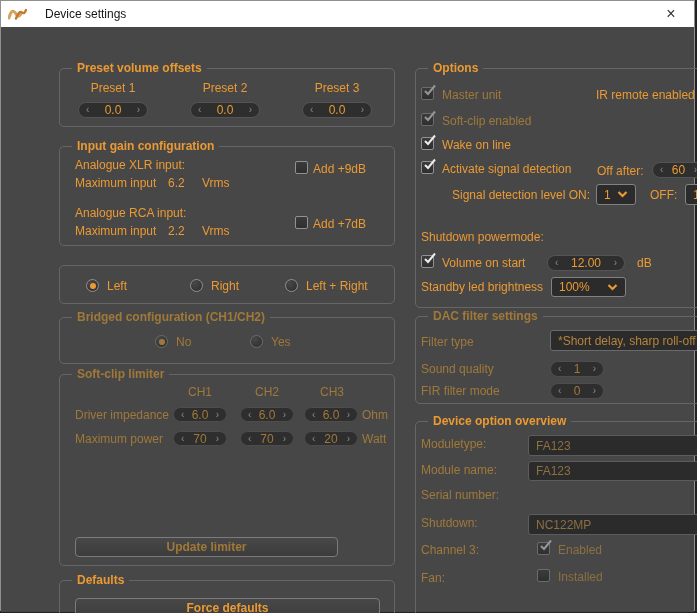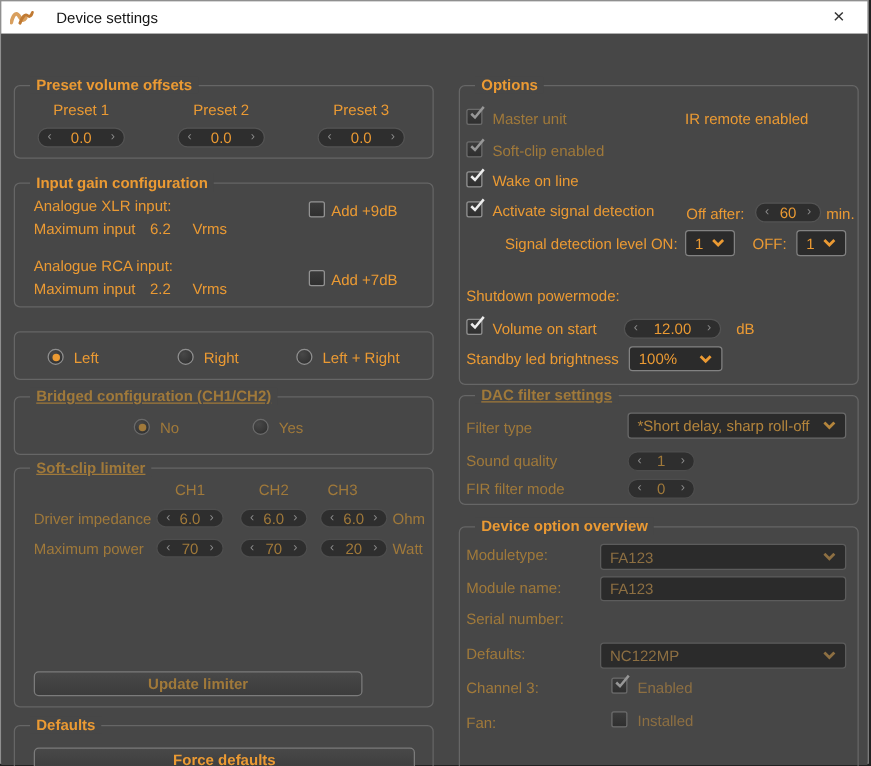--- a/index.html
+++ b/index.html
@@ -9,23 +9,23 @@
     --orange-val:#8d6f42;
     --border:#666;
   }
   *{box-sizing:border-box;margin:0;padding:0;font-family:"Liberation Sans",sans-serif;}
   body{width:697px;height:613px;background:#222;}
   .window{width:695px;height:611px;border:1px solid #8f8f8f;background:var(--bg);}
   .titlebar{height:26px;background:#ffffff;display:flex;align-items:center;}
   .tb-title{font-size:12px;color:#161616;margin-left:18px;}
   .tb-close{margin-left:auto;width:46px;height:100%;display:flex;align-items:center;justify-content:center;color:#333;font-size:16px;cursor:default;}
   .content{position:relative;width:100%;height:585px;background:var(--bg);font-size:12px;}
-  .grp{position:absolute;border:1px solid var(--border);border-radius:5px;}
+  .grp{position:absolute;border:1px solid var(--border);border-radius:5px;margin-left:48px;}
   .gtitle{position:absolute;top:-8px;left:12px;background:var(--bg);padding:0 5px;font-weight:bold;color:var(--orange);font-size:12px;white-space:nowrap;}
-  .gtitle.gdim{color:var(--orange-dim);text-decoration:underline;}
+  .gtitle.gdim{color:var(--orange-dim);}
   .lbl{position:absolute;color:var(--orange);font-size:12px;line-height:13px;white-space:nowrap;}
   .od{color:var(--orange-dim) !important;}
   .ov{color:var(--orange-val) !important;}
   .pill{position:absolute;background:#2e2e2e;border:1px solid #545454;border-radius:9px;display:flex;align-items:center;justify-content:center;color:var(--orange);font-size:12px;}
   .pill .sd{position:absolute;color:#8a8a8a;font-size:10px;line-height:10px;top:2px;}
   .pill .sd.l{left:7px;} .pill .sd.r{right:7px;}
   .pill.pdim{border-color:#4d4d4d;color:var(--orange-dim);}
   .dd{position:absolute;background:#2b2b2b;border:1px solid #828282;border-radius:3px;display:flex;align-items:center;padding:0 7px;color:var(--orange);font-size:12px;}
   .dd .chev{margin-left:auto;display:flex;color:var(--orange);}
   .dd.ddmid{border-color:#6a6a6a;color:#b4853c;} .dd.ddmid .chev{color:#b4853c;}
@@ -116,21 +116,21 @@
         </div>
       <span class="lbl od" style="left:116px;top:18px">No</span>
       <div class="radio dis" style="left:190px;top:17px"></div>
       <span class="lbl od" style="left:211px;top:18px">Yes</span>
     </div>
 
     <div class="grp" style="left:10px;top:347px;width:336px;height:192px">
       <span class="gtitle gdim">Soft-clip limiter</span>
       <span class="lbl od" style="left:113px;top:11px;width:54px;text-align:center">CH1</span>
       <span class="lbl od" style="left:180px;top:11px;width:54px;text-align:center">CH2</span>
-      <span class="lbl od" style="left:235px;top:11px;width:54px;text-align:center">CH3</span>
+      <span class="lbl od" style="left:260px;top:11px;width:54px;text-align:left">CH3</span>
 
       <span class="lbl od" style="left:15px;top:34px">Driver impedance</span>
       <div class="pill pdim" style="left:113px;top:32px;width:54px;height:15px">
         <span class="sd l">‹</span>
         <span>6.0</span>
         <span class="sd r">›</span>
       </div>
       <div class="pill pdim" style="left:180px;top:32px;width:54px;height:15px">
         <span class="sd l">‹</span>
         <span>6.0</span>
@@ -291,21 +291,21 @@
           </span>
       </div>
 
       <span class="lbl od" style="left:5px;top:42px">Module name:</span>
       <div class="ti" style="left:112px;top:39px;width:197px;height:20px">
         <span>FA123</span>
       </div>
 
       <span class="lbl od" style="left:5px;top:67px">Serial number:</span>
 
-      <span class="lbl od" style="left:5px;top:95px">Defaults:</span>
+      <span class="lbl od" style="left:5px;top:95px">Shutdown:</span>
       <div class="dd dddim" style="left:112px;top:92px;width:197px;height:21px">
         <span>NC122MP</span>
         <span class="chev">
             <svg width="11" height="7" viewBox="0 0 11 7">
               <path d="M1.5 1 L5.5 5 L9.5 1" fill="none" stroke="currentColor" stroke-width="2.2"></path>
             </svg>
           </span>
       </div>
 
       <span class="lbl od" style="left:5px;top:122px">Channel 3:</span>

